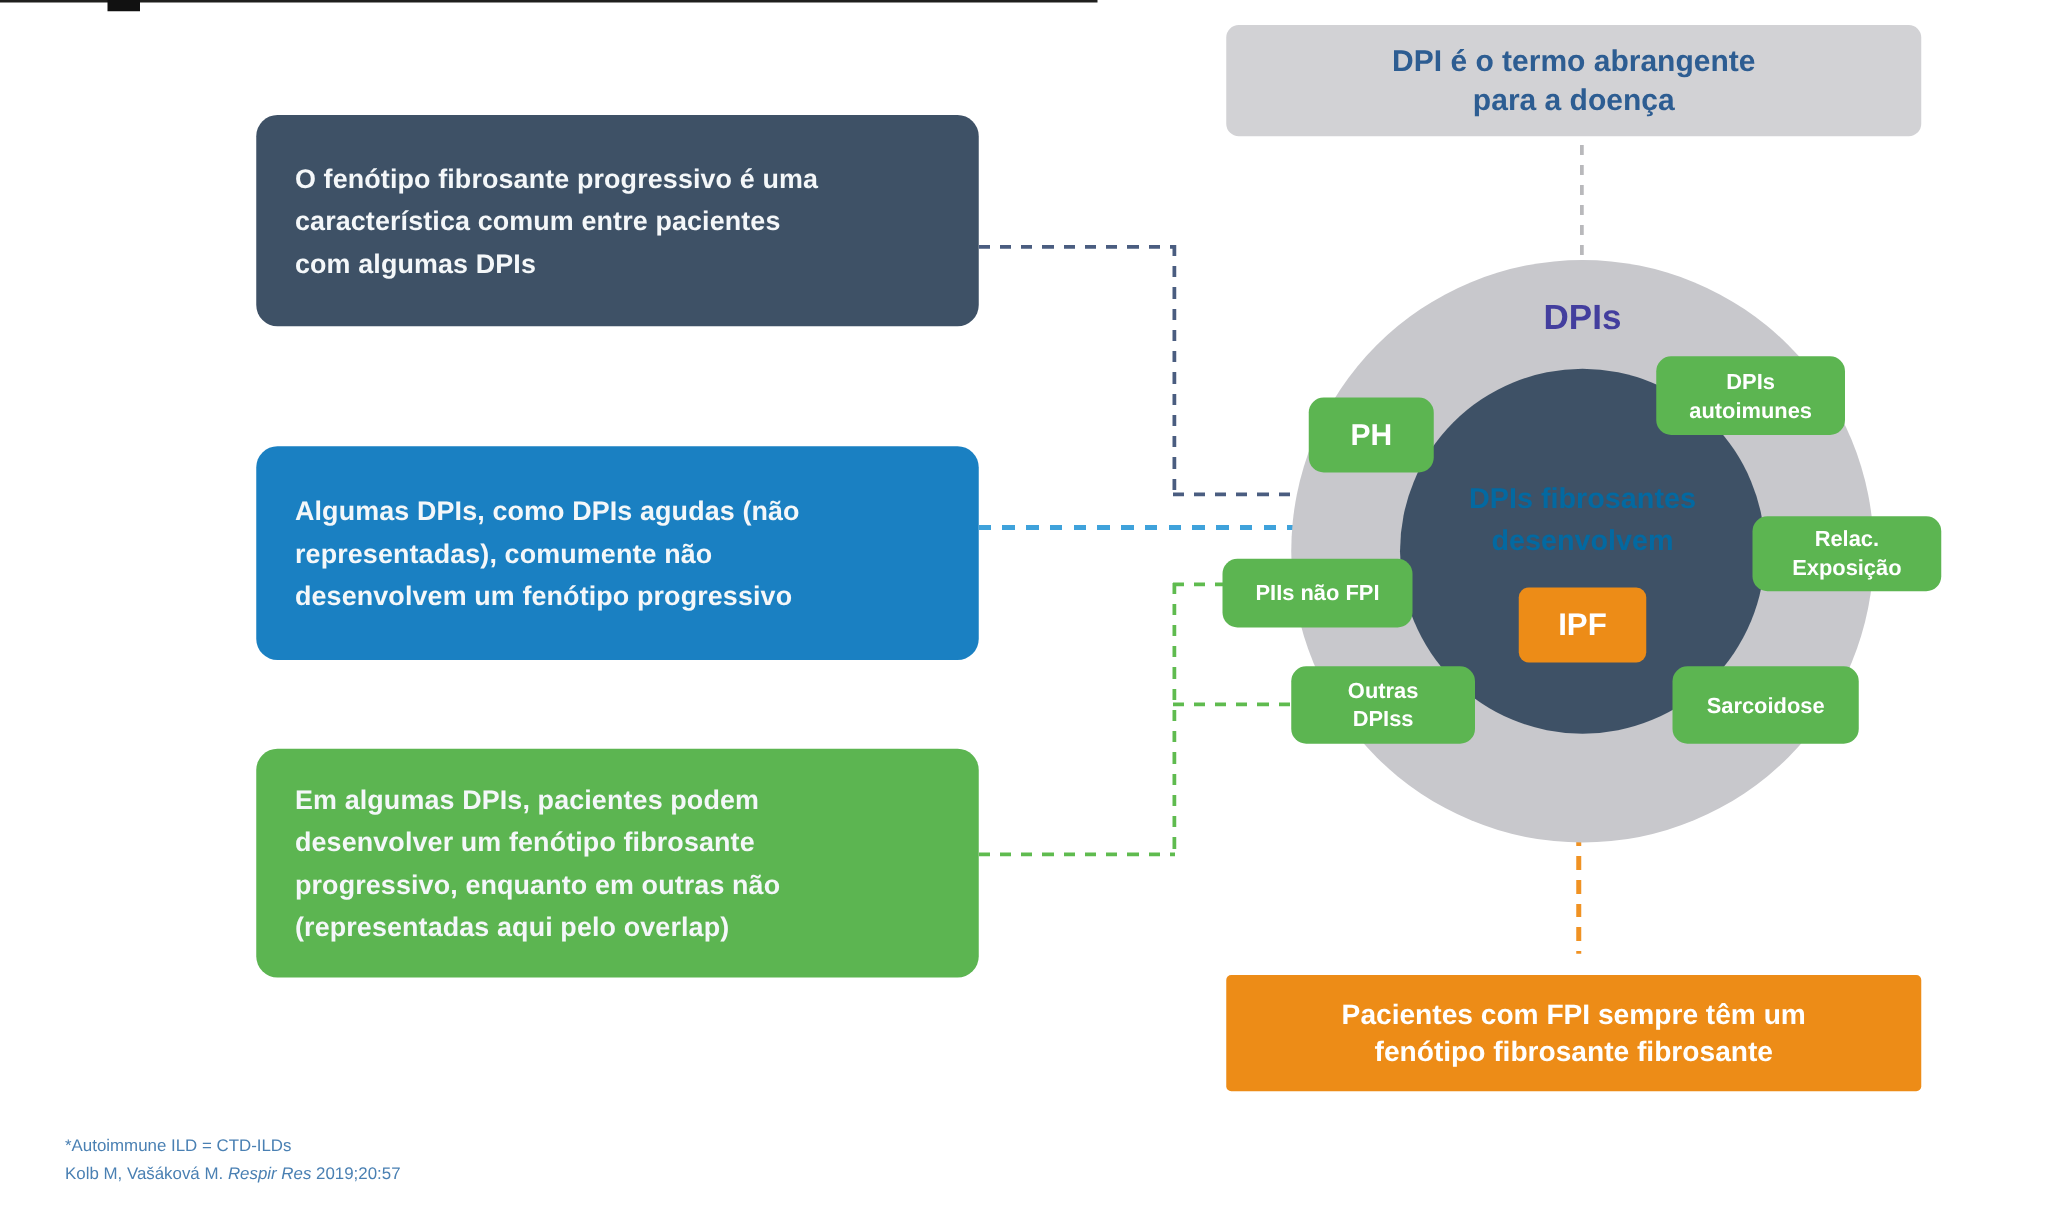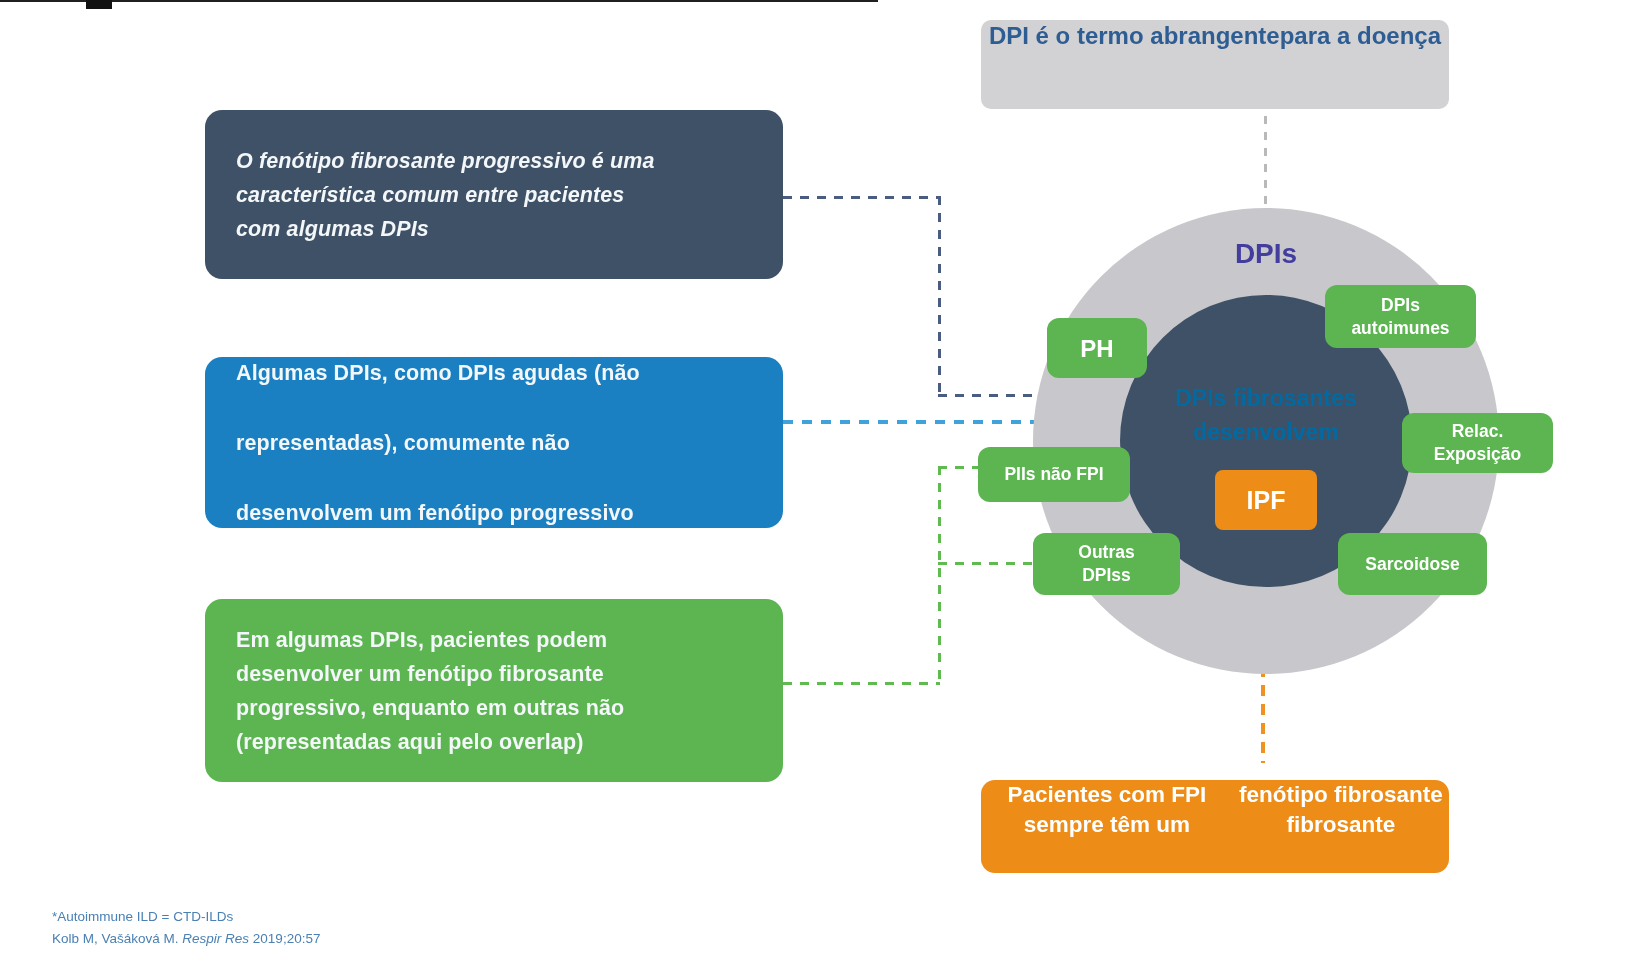--- a/index.html
+++ b/index.html
@@ -22,32 +22,32 @@
   .top-line{left:0;top:0;width:878px;height:2px;background:#20201e;}
   .top-notch{left:86px;top:0;width:26px;height:9px;background:#111;}
 
   
   .msg-box{
     left:205px;width:578px;border-radius:17px;
     display:flex;flex-direction:column;justify-content:center;
     padding-left:31px;color:#f4f7f9;font-weight:bold;
     font-size:21.5px;line-height:34px;letter-spacing:0.1px;
   }
-  .msg-dark {top:110px;height:169px;background:var(--navy);font-style:italic;}
-  .msg-blue {top:357px;height:171px;background:var(--blue);gap:36px;}
+  .msg-dark {top:92px;height:169px;background:var(--navy);}
+  .msg-blue {top:357px;height:171px;background:var(--blue);}
   .msg-green{top:599px;height:183px;background:var(--green);}
 
   
   .banner{
-    left:981px;width:468px;border-radius:10px;text-align:center;
-    display:flex;justify-content:center;
+    left:981px;width:556px;border-radius:10px;text-align:center;
+    display:flex;flex-direction:column;justify-content:center;
     font-weight:bold;font-size:23px;line-height:31px;
   }
   .banner-gray{top:20px;height:89px;background:var(--gray-box);color:var(--title-blue);font-size:24px;}
-  .banner-orange{top:780px;height:93px;background:var(--orange);color:#fff;border-radius:14px;font-size:22.5px;line-height:30px;}
+  .banner-orange{top:780px;height:93px;background:var(--orange);color:#fff;border-radius:4px;font-size:22.5px;line-height:30px;}
 
   
   .circle{border-radius:50%;}
   .circle-outer{left:1033px;top:208px;width:466px;height:466px;background:var(--gray-circle);}
   .circle-inner{left:1120px;top:295px;width:292px;height:292px;background:var(--navy);}
   .dpis-label{left:1186px;top:238px;width:160px;text-align:center;
     color:var(--indigo);font-weight:bold;font-size:28px;}
   .inner-label{left:1106px;top:381px;width:320px;text-align:center;
     color:#0369a1;font-weight:bold;font-size:23px;line-height:34px;}
 

